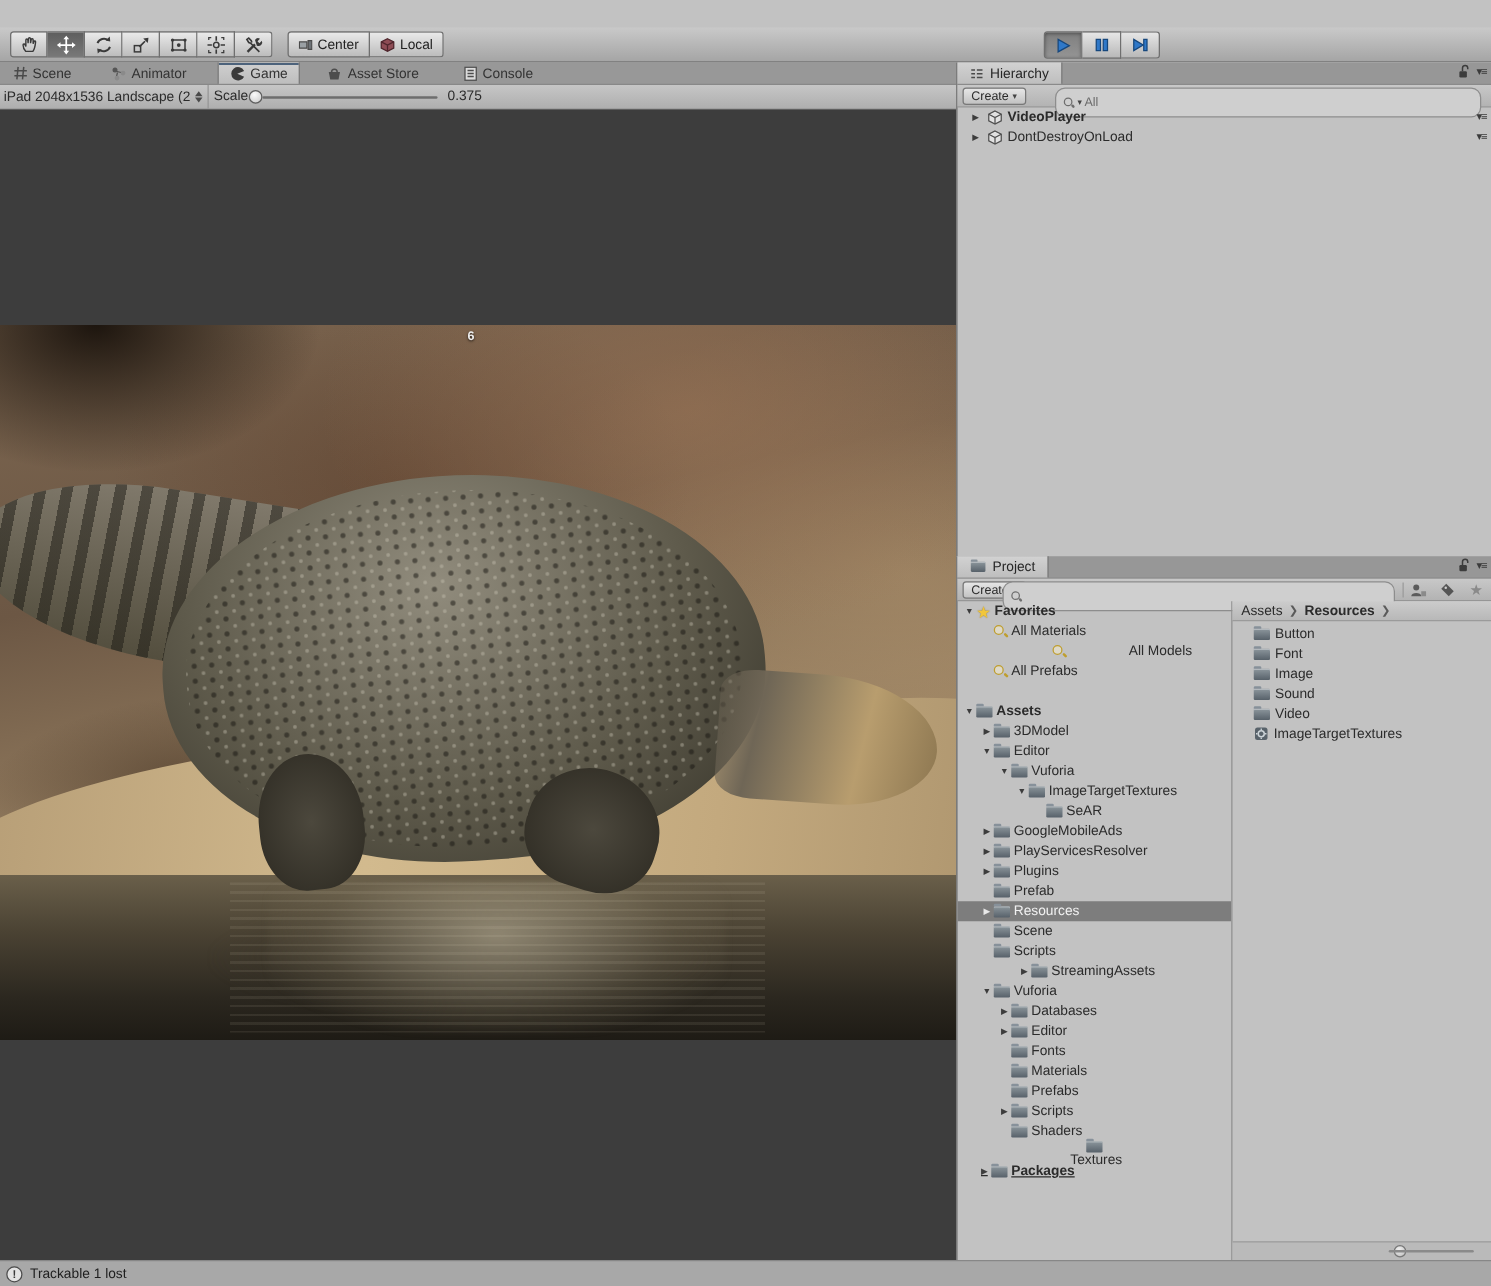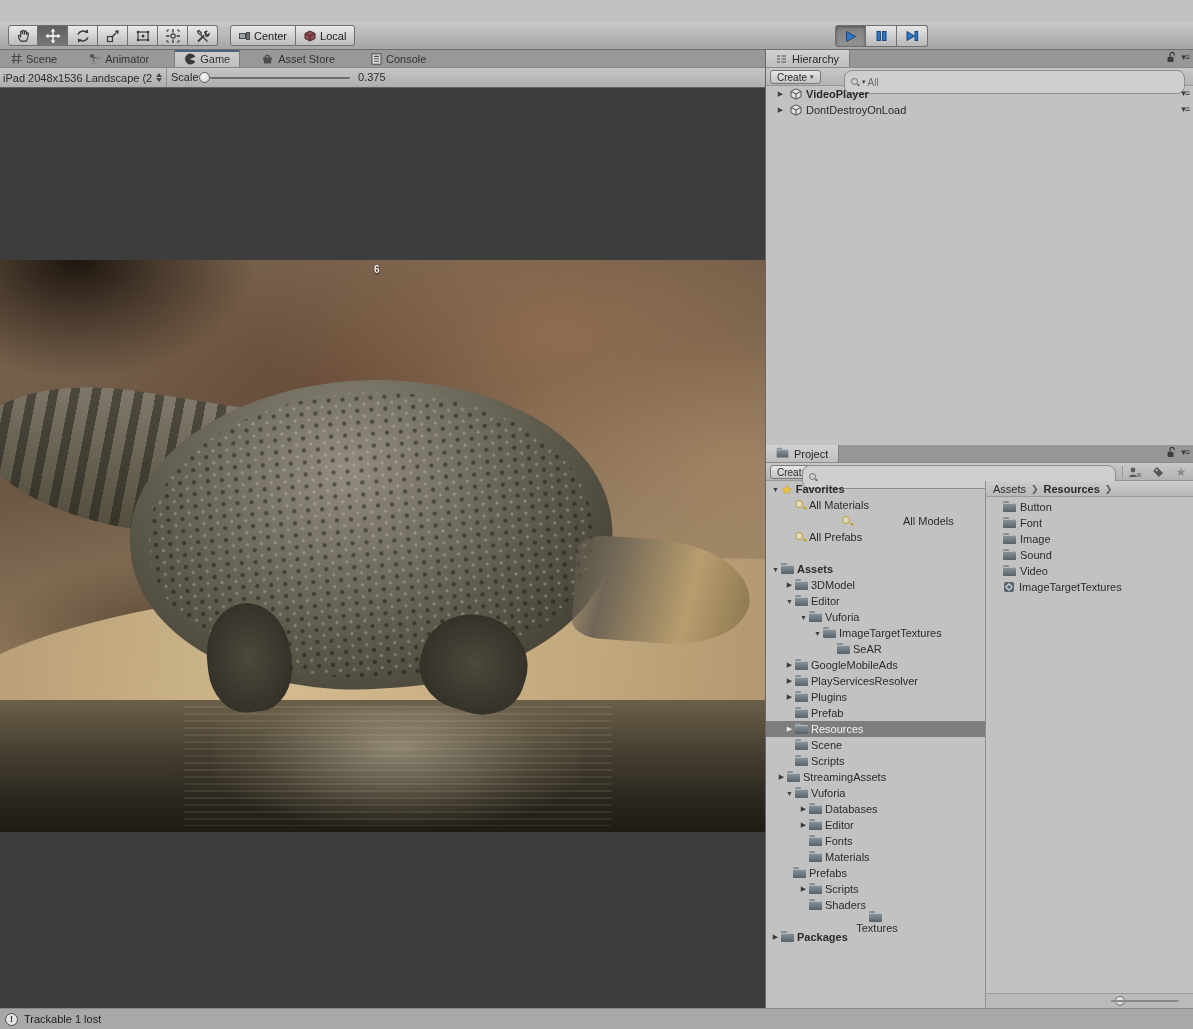--- a/index.html
+++ b/index.html
@@ -507,21 +507,21 @@
           <div class="t-row" style="padding-left: 18px;">
             <span class="tw"></span>
             <span class="icon-folder"></span>
             <span class="label">Scene</span>
           </div>
           <div class="t-row" style="padding-left: 18px;">
             <span class="tw"></span>
             <span class="icon-folder"></span>
             <span class="label">Scripts</span>
           </div>
-          <div class="t-row" style="padding-left: 10px;">
+          <div class="t-row" style="padding-left: 32px; margin-left: 16px;">
             <span class="tw">▶</span>
             <span class="icon-folder"></span>
             <span class="label">StreamingAssets</span>
           </div>
           <div class="t-row" style="padding-left: 18px;">
             <span class="tw">▼</span>
             <span class="icon-folder"></span>
             <span class="label">Vuforia</span>
           </div>
           <div class="t-row" style="padding-left: 32px;">
@@ -537,41 +537,41 @@
           <div class="t-row" style="padding-left: 32px;">
             <span class="tw"></span>
             <span class="icon-folder"></span>
             <span class="label">Fonts</span>
           </div>
           <div class="t-row" style="padding-left: 32px;">
             <span class="tw"></span>
             <span class="icon-folder"></span>
             <span class="label">Materials</span>
           </div>
-          <div class="t-row" style="padding-left: 16px;">
+          <div class="t-row" style="padding-left: 32px;">
             <span class="tw"></span>
             <span class="icon-folder"></span>
             <span class="label">Prefabs</span>
           </div>
           <div class="t-row" style="padding-left: 32px;">
             <span class="tw">▶</span>
             <span class="icon-folder"></span>
             <span class="label">Scripts</span>
           </div>
           <div class="t-row" style="padding-left: 32px;">
             <span class="tw"></span>
             <span class="icon-folder"></span>
             <span class="label">Shaders</span>
           </div>
           <div class="t-row" style=" flex-direction: column;">
             <span class="tw"></span>
             <span class="icon-folder"></span>
             <span class="label">Textures</span>
           </div>
-          <div class="t-row bold" style="padding-left: 4px;">
+          <div class="t-row bold" style="padding-left: 16px; text-decoration: underline;">
             <span class="tw">▶</span>
             <span class="icon-folder"></span>
             <span class="label">Packages</span>
           </div>
         </div>
       <div id="col-divider"></div>
       <div id="content-col">
         <div id="breadcrumb-bar">
           <span>Assets</span>
           <span class="crumb-sep">❯</span>

